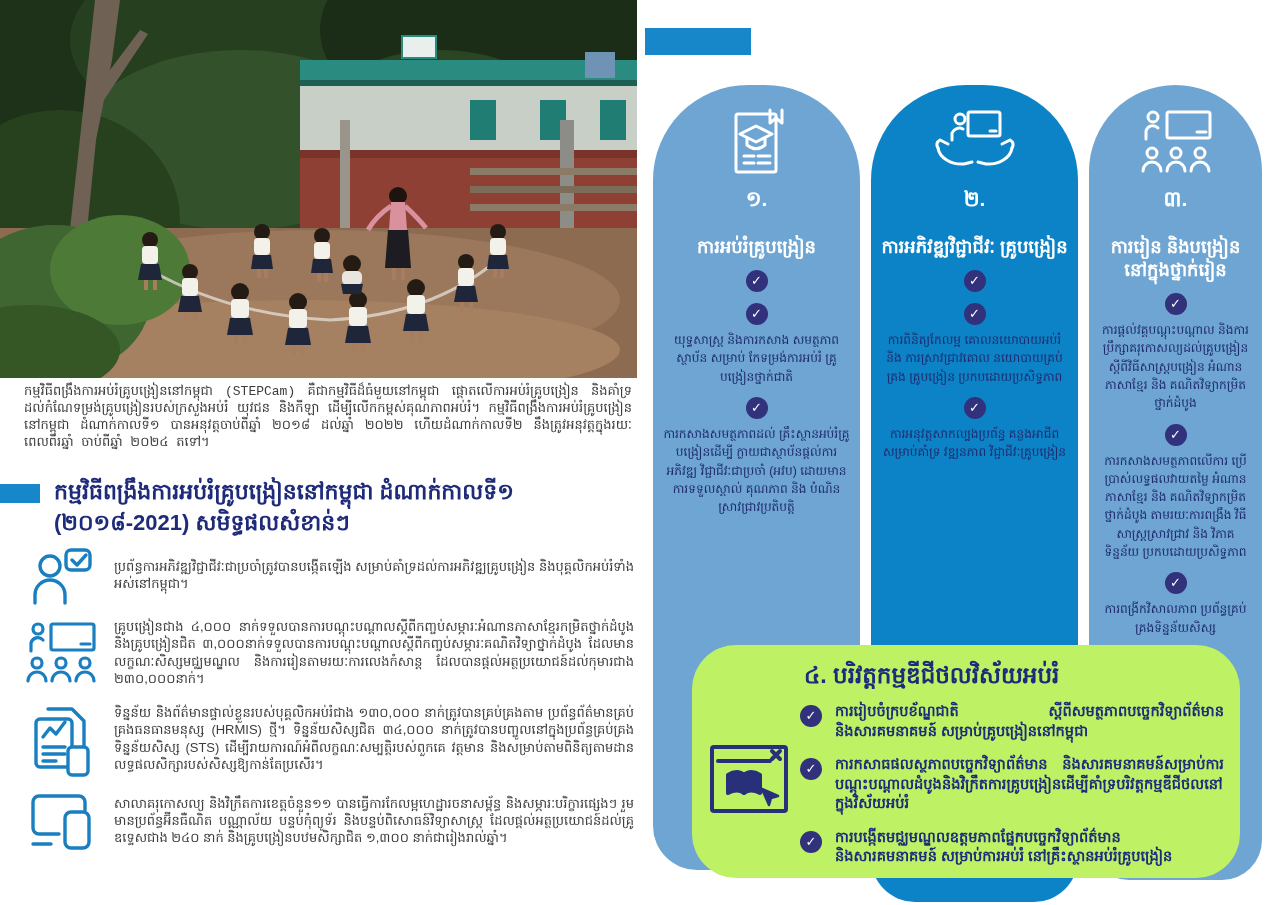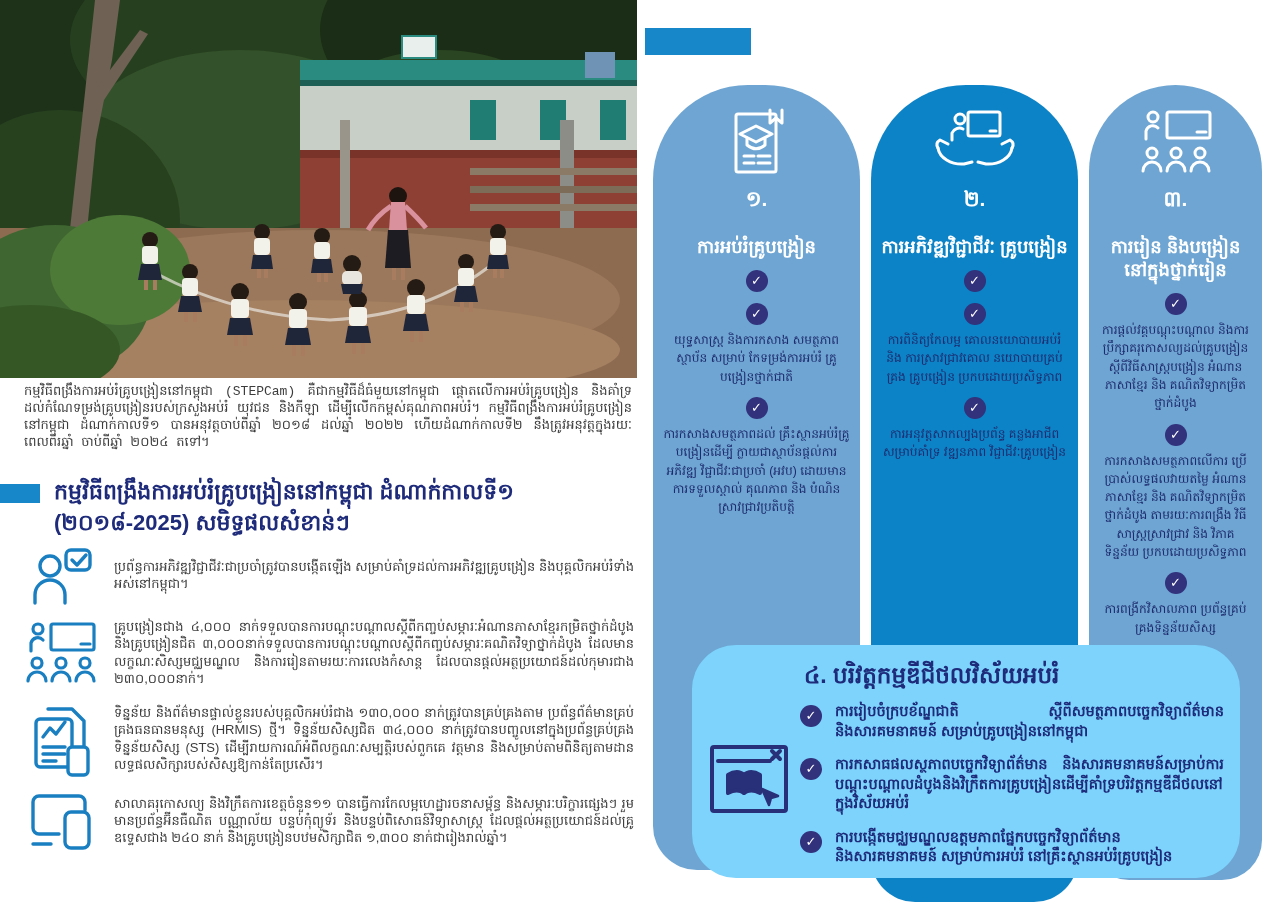--- a/index.html
+++ b/index.html
@@ -29,21 +29,21 @@
   .col-1{left:653px;width:207px;height:785px;background:#6ea5d2;}
   .col-2{left:871px;width:207px;height:817px;background:#0d83c7;}
   .col-3{left:1089px;width:173px;height:795px;background:#6ea5d2;}
   .col-icon{height:76px;display:flex;align-items:center;justify-content:center;}
   .col-num{font-size:21px;font-weight:bold;color:#ffffff;margin-top:4px;}
   .col-title{font-size:18px;font-weight:bold;color:#ffffff;line-height:1.28;margin-top:20px;}
   .check{width:22px;height:22px;border-radius:50%;background:#31317c;color:#fff;
          font-size:13px;line-height:22px;text-align:center;margin:11px auto 6px auto;font-weight:bold;}
   .col-item-text{font-size:12.2px;line-height:1.5;color:#1e2b6e;}
 
-  .card4{left:692px;top:645px;width:548px;height:233px;background:#7dd3fc;
+  .card4{left:692px;top:645px;width:548px;height:233px;background:#bef264;
          border-radius:44px;z-index:5;box-sizing:border-box;padding:14px 16px 0 24px;}
   .card4 h3{margin:2px 0 8px 88px;font-size:23px;font-weight:bold;color:#1e2b7a;}
   .c4-icon{position:absolute;left:16px;top:92px;}
   .c4-rows{margin-left:84px;display:flex;flex-direction:column;gap:14px;}
   .c4-row{display:flex;gap:13px;align-items:flex-start;}
   .c4-check{flex:0 0 22px;width:22px;height:22px;border-radius:50%;background:#31317c;color:#fff;
             font-size:13px;line-height:22px;text-align:center;font-weight:bold;margin-top:3px;}
   .c4-text{font-size:14.6px;line-height:19.5px;color:#1e2b7a;font-weight:bold;text-align:justify;}
   svg{display:block;}
 </style>
@@ -185,21 +185,21 @@
         </g>
       </g>
     </g>
   </svg>
 </div>
 
 <div class="abs intro">កម្មវិធីពង្រឹងការអប់រំគ្រូបង្រៀននៅកម្ពុជា (STEPCam) គឺជាកម្មវិធីដ៏ធំមួយនៅកម្ពុជា ផ្តោតលើការអប់រំគ្រូបង្រៀន និងគាំទ្រដល់កំណែទម្រង់គ្រូបង្រៀនរបស់ក្រសួងអប់រំ យុវជន និងកីឡា ដើម្បីលើកកម្ពស់គុណភាពអប់រំ។ កម្មវិធីពង្រឹងការអប់រំគ្រូបង្រៀននៅកម្ពុជា ដំណាក់កាលទី១ បានអនុវត្តចាប់ពីឆ្នាំ ២០១៨ ដល់ឆ្នាំ ២០២២ ហើយដំណាក់កាលទី២ នឹងត្រូវអនុវត្តក្នុងរយៈពេលពីរឆ្នាំ ចាប់ពីឆ្នាំ ២០២៤ តទៅ។</div>
 
 <div class="abs sec-head">
   <div class="accent-bar"></div>
-  <h2>កម្មវិធីពង្រឹងការអប់រំគ្រូបង្រៀននៅកម្ពុជា ដំណាក់កាលទី១ (២០១៨-2025) សមិទ្ធផលសំខាន់ៗ</h2>
+  <h2>កម្មវិធីពង្រឹងការអប់រំគ្រូបង្រៀននៅកម្ពុជា ដំណាក់កាលទី១ (២០១៨-2021) សមិទ្ធផលសំខាន់ៗ</h2>
 </div>
 
 <div class="abs ach-list">
 
   <div class="ach">
     <div class="ach-icon">
       <svg width="62" height="58" viewBox="0 0 62 58" fill="none" stroke="#1a7fc1" stroke-width="3.4" stroke-linecap="round" stroke-linejoin="round">
         <circle cx="20" cy="19" r="10"></circle>
         <path d="M5 56 v-8 a15 15 0 0 1 30 0 v8"></path>
         <rect x="36" y="3" width="24" height="20" rx="5"></rect>

